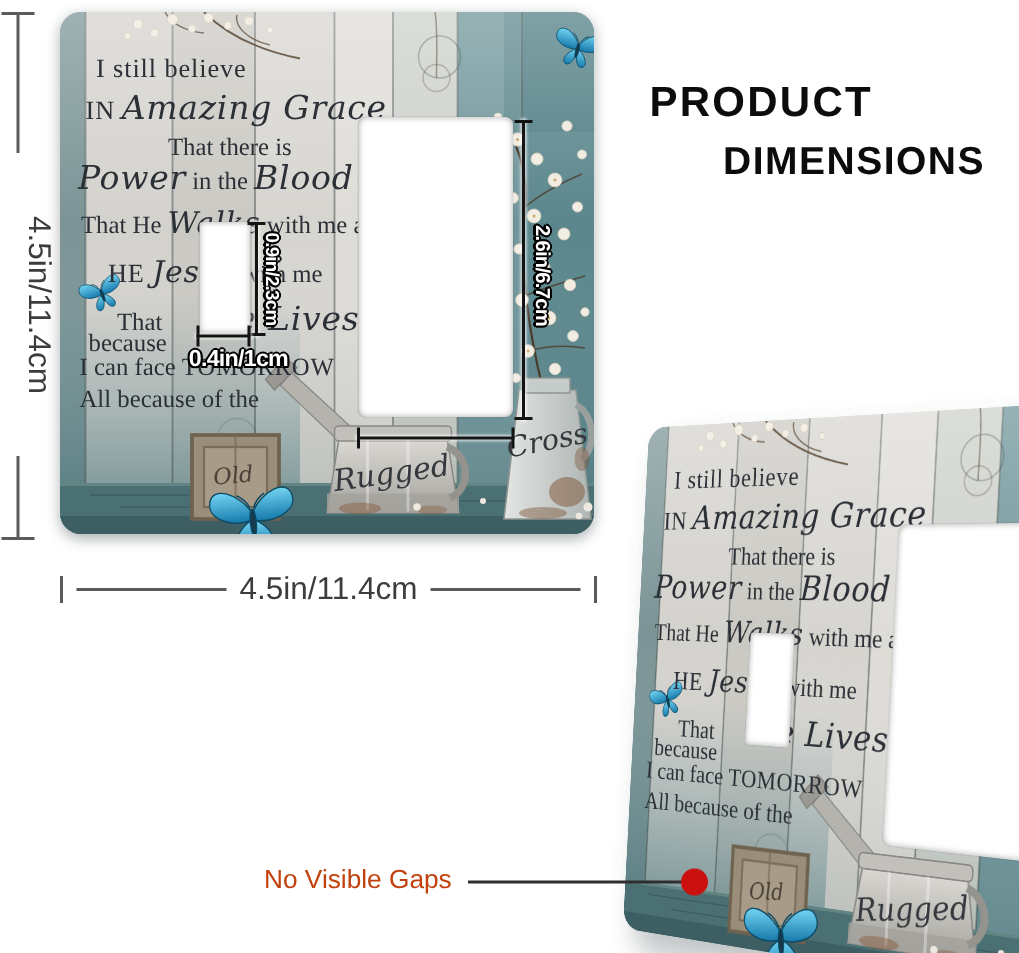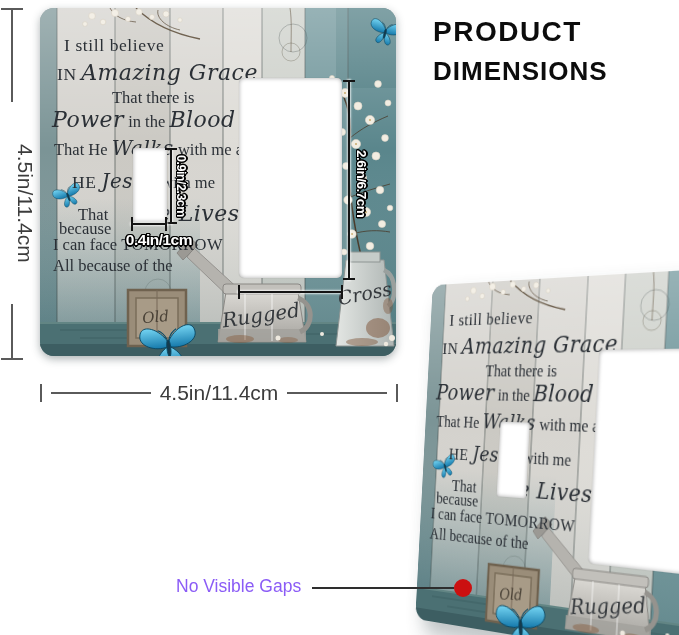--- a/index.html
+++ b/index.html
@@ -1,22 +1,22 @@
 <!DOCTYPE html>
 <html><head>
 <meta charset="utf-8">
 <style>
   html,body{margin:0;padding:0;background:#fff;}
   .canvas{position:relative;width:679px;height:635px;background:#ffffff;overflow:hidden;
           font-family:"Liberation Sans", sans-serif;}
 
   
   .title{position:absolute;left:433px;top:12px;color:#0c0c0c;line-height:1.45;}
-  .title .l1{font-size:28px;font-weight:800;letter-spacing:1.5px;}
-  .title .l2{font-size:26px;font-weight:800;letter-spacing:1px;}
+  .title .l1{font-size:28px;font-weight:800;letter-spacing:1.5px;margin-top:36px;}
+  .title .l2{font-size:26px;font-weight:800;letter-spacing:1px;margin-left:49px;}
 
   
   .vdim{position:absolute;left:0;top:8px;width:40px;height:352px;}
   .vdim .cap{position:absolute;left:1px;width:22px;height:2px;background:#5a5a5a;}
   .vdim .cap.b{top:350px;} .vdim .cap.t{top:0;}
   .vdim .seg{position:absolute;left:11px;width:2px;background:#5a5a5a;}
   .vdim .seg.t{top:2px;height:92px;} .vdim .seg.b{top:296px;height:54px;}
   .vdim .vlabel{position:absolute;left:13px;top:94px;height:202px;writing-mode:vertical-rl;
                 font-size:21px;color:#3c3c3c;display:flex;align-items:center;justify-content:center;
                 white-space:nowrap;}
@@ -70,21 +70,21 @@
   .wlab{color:#fff;font-weight:700;white-space:nowrap;
         text-shadow:-1px -1px 0 #000,1px -1px 0 #000,-1px 1px 0 #000,1px 1px 0 #000,
                     0 -1.5px 0 #000,0 1.5px 0 #000,-1.5px 0 0 #000,1.5px 0 0 #000;}
   .rot{writing-mode:vertical-rl;display:flex;align-items:center;justify-content:center;}
   .th-lab{position:absolute;left:134px;top:137px;height:82px;font-size:12.5px;letter-spacing:-.5px;}
   .rh-lab{position:absolute;left:314px;top:128px;height:96px;font-size:13.5px;letter-spacing:-.5px;}
   .tw-lab{position:absolute;left:70px;top:223px;width:82px;text-align:right;font-size:15.5px;letter-spacing:-.5px;}
   .rw-lab{position:absolute;left:202px;top:289px;width:100px;text-align:center;font-size:16px;letter-spacing:-.5px;}
 
   
-  .gap-text{position:absolute;left:176px;top:576px;font-size:17.5px;font-weight:500;color:#8b5cf6;}
+  .gap-text{position:absolute;left:176px;top:576px;font-size:17.5px;font-weight:500;color:#c2410c;}
   .gap-line{position:absolute;left:312px;top:587px;width:142px;height:2px;background:#2e2e2e;}
   .gap-dot{position:absolute;left:454px;top:579px;width:18px;height:18px;border-radius:50%;background:#cb1010;}
 </style>
 </head>
 <body>
 
 <div class="canvas">
 
   <div class="title">
     <div class="l1">PRODUCT</div>

